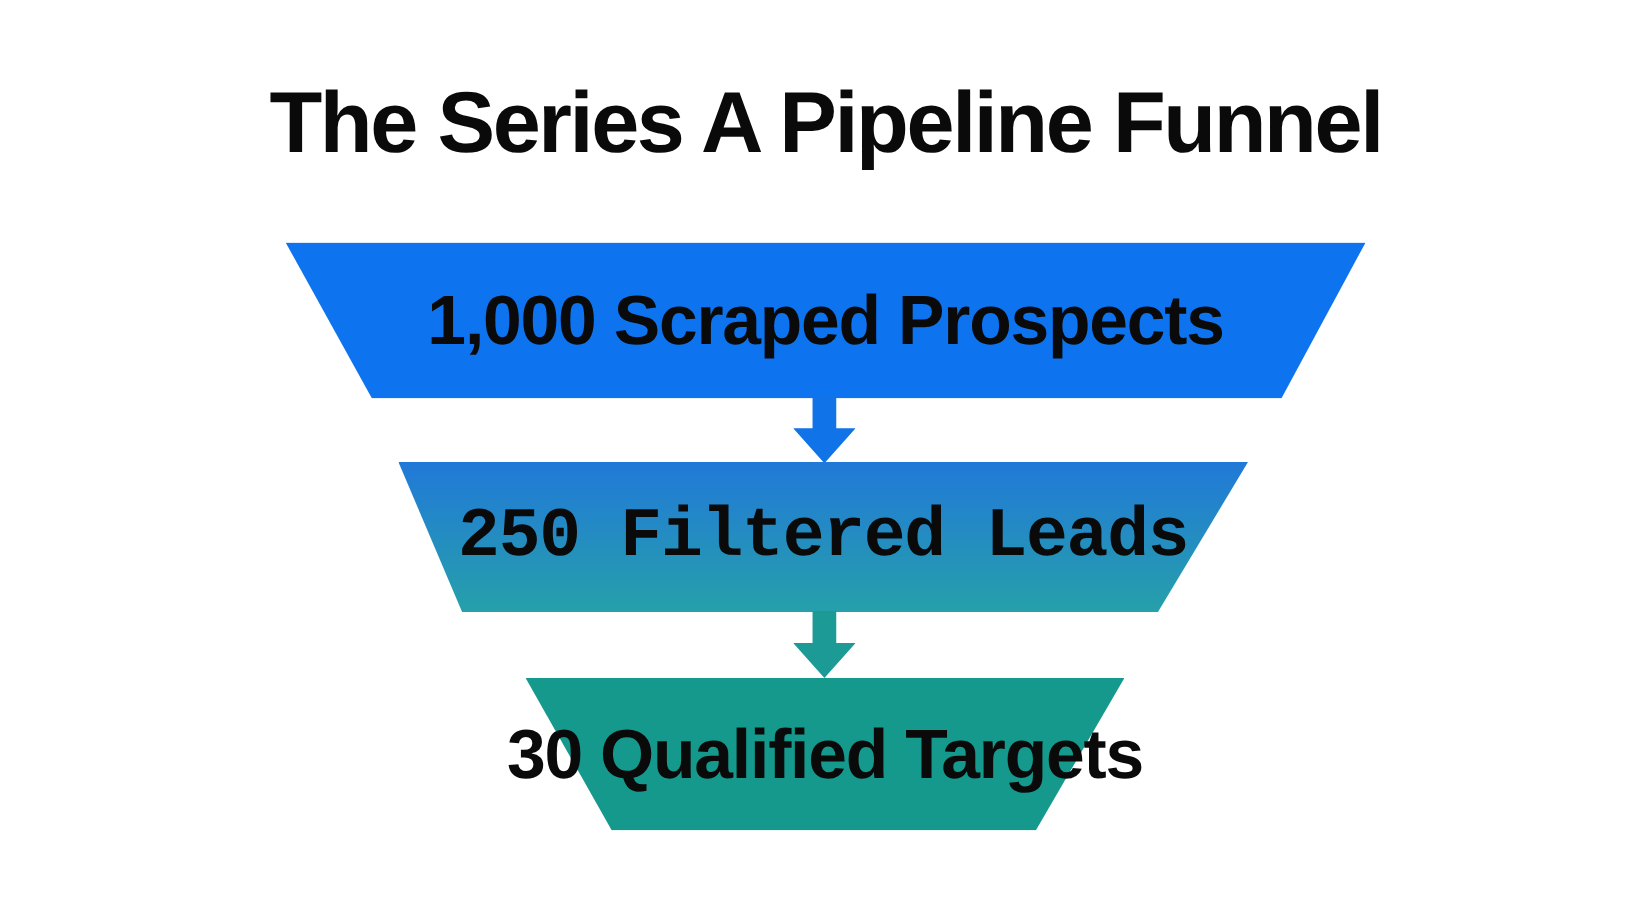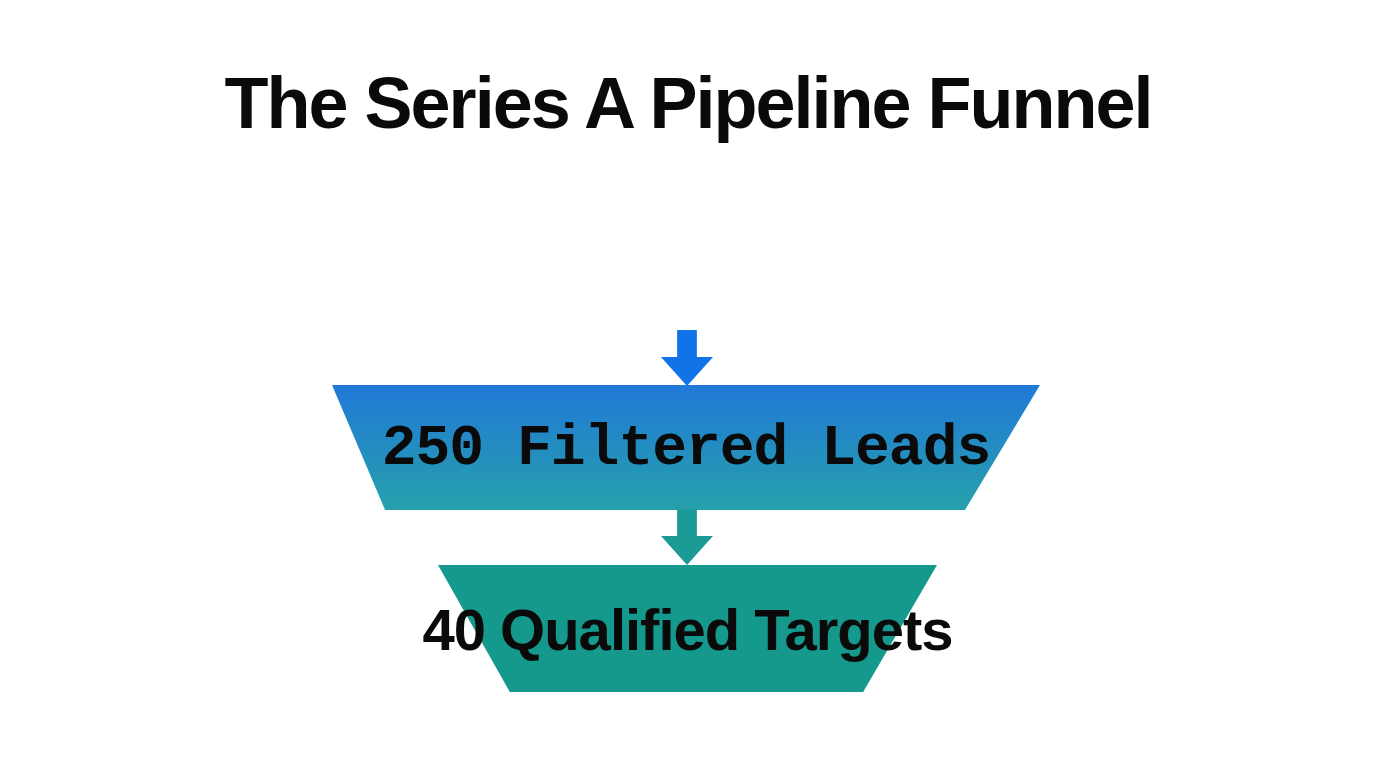--- a/index.html
+++ b/index.html
@@ -66,28 +66,32 @@
   .arrow-0 { top: 330px; }
   .arrow-1 { top: 509px; }
 </style>
 </head>
 <body style="background: rgb(255, 255, 255);">
 
 <div class="canvas">
 
   <h1 class="title">The Series A Pipeline Funnel</h1>
 
+  <div class="stage stage-0">
+    <div class="shape" style="background: linear-gradient(rgb(14, 115, 239), rgb(14, 115, 239));"></div>
+    <span class="label">1,000 Scraped Prospects</span>
+  </div>
 
   <div class="down-arrow arrow-0" style="background: rgb(17, 115, 232);"></div>
 
   <div class="stage stage-1">
     <div class="shape" style="background: linear-gradient(rgb(33, 121, 216), rgb(38, 160, 170));"></div>
     <span class="label">250 Filtered Leads</span>
   </div>
 
   <div class="down-arrow arrow-1" style="background: rgb(27, 154, 150);"></div>
 
   <div class="stage stage-2">
     <div class="shape" style="background: linear-gradient(rgb(22, 153, 141), rgb(22, 153, 141));"></div>
-    <span class="label">40 Qualified Targets</span>
+    <span class="label">30 Qualified Targets</span>
   </div>
 
 </div>
 
 </body></html>

